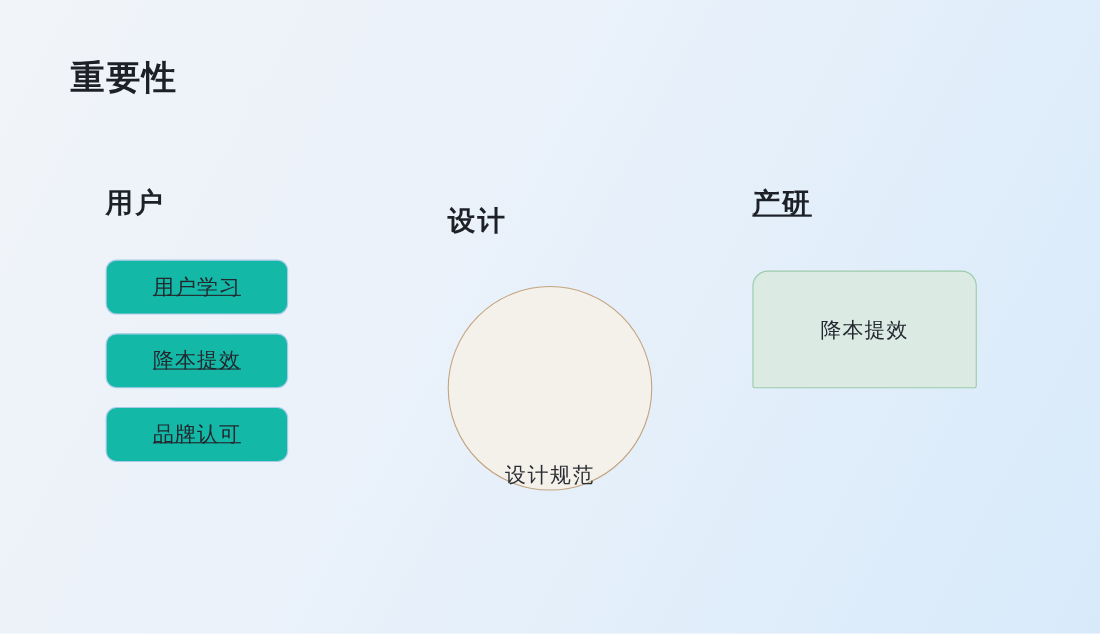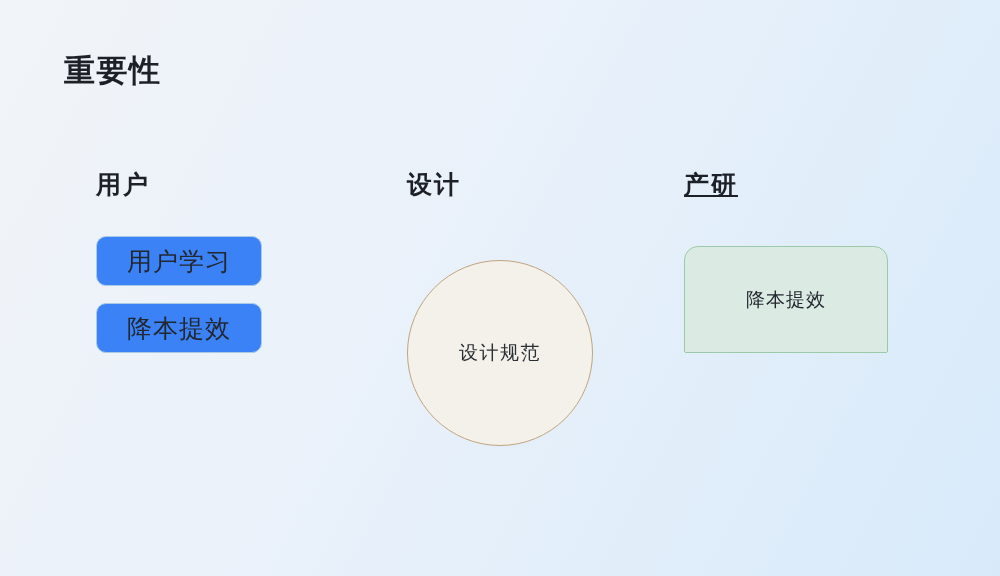--- a/index.html
+++ b/index.html
@@ -21,47 +21,48 @@
   .col-header {
     position: absolute;
     top: 168px;
     font-size: 25px;
     font-weight: 700;
     letter-spacing: 2px;
     text-align: left;
     color: #1d2127;
   }
   .col-header.user    { left: 96px;  width: 166px; }
-  .col-header.design  { left: 407px; width: 186px; }
+  .col-header.design  { left: 407px; width: 186px; margin-top: 16px; }
   .col-header.product { left: 684px; width: 204px; text-decoration: underline; }
 
   .blue-stack {
     position: absolute;
     left: 96px; top: 236px; width: 166px;
     display: flex; flex-direction: column; gap: 17px;
   }
   .blue-box {
     height: 50px;
-    background: #3b82f6;
+    background: #14b8a6;
     border: 1px solid #a9cbe9;
     border-radius: 10px;
     display: flex; align-items: center; justify-content: center;
-    font-size: 25px;
+    font-size: 19px;
     letter-spacing: 1px;
     color: #23272e;
+    text-decoration: underline;
   }
 
   .design-circle {
     position: absolute;
     left: 407px; top: 260px;
     width: 186px; height: 186px;
     border-radius: 50%;
     background: #f4f1eb;
     border: 1px solid #c2a47f;
-    display: flex; align-items: center; justify-content: center;
+    display: flex; align-items: flex-end; justify-content: center;
     font-size: 19px;
     letter-spacing: 1.5px;
     color: #2b2f35;
   }
 
   .green-stack {
     position: absolute;
     left: 684px; top: 246px; width: 204px;
     display: flex; flex-direction: column; gap: 15px;
   }
@@ -81,20 +82,21 @@
 
 <div class="slide-title">重要性</div>
 
 <div class="col-header user">用户</div>
 <div class="col-header design">设计</div>
 <div class="col-header product">产研</div>
 
 <div class="blue-stack">
   <div class="blue-box">用户学习</div>
   <div class="blue-box">降本提效</div>
+  <div class="blue-box">品牌认可</div>
 </div>
 
 <div class="design-circle">
   <span>设计规范</span>
 </div>
 
 <div class="green-stack">
   <div class="green-box top">降本提效</div>
 </div>
 

